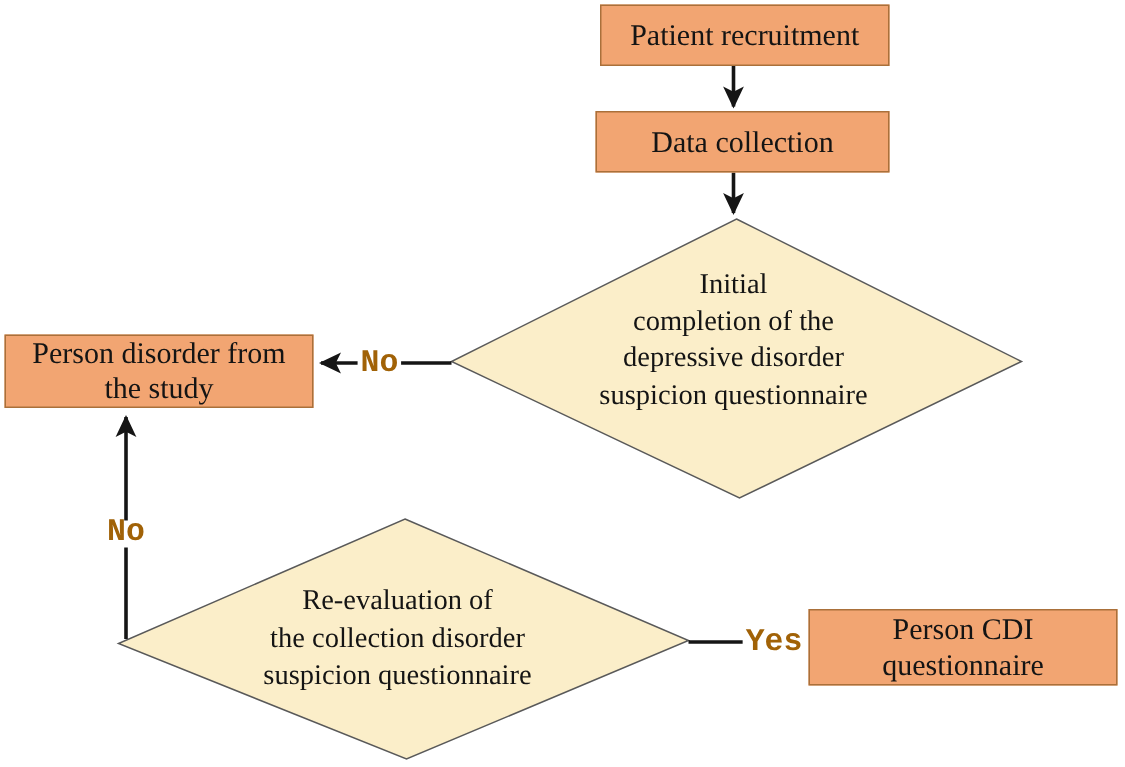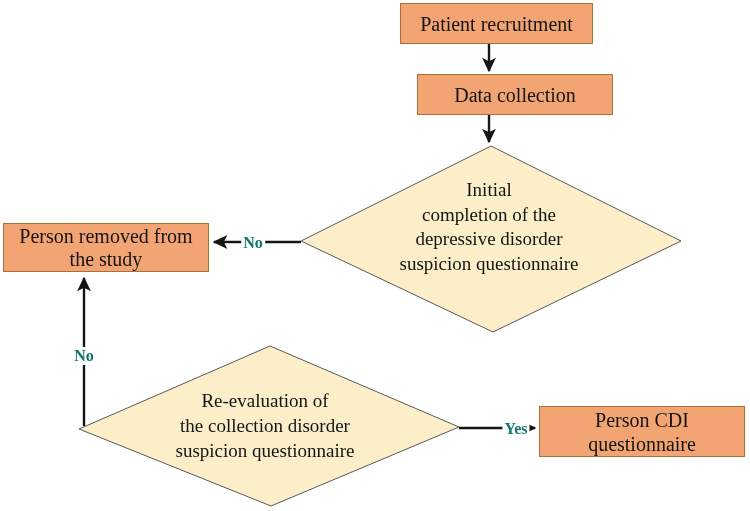--- a/index.html
+++ b/index.html
@@ -30,25 +30,25 @@
   }
   .dlabel {
     position: absolute;
     text-align: center;
     white-space: pre-line;
     font-size: 19px;
   }
   .edge-label {
     position: absolute;
     transform: translate(-50%, -50%);
-    font-family: Liberation Serif, serif;
+    font-family: Liberation Mono, monospace;
     font-weight: 700;
-    font-size: 16px;
+    font-size: 21px;
     line-height: 18px;
-    color: #0f766e;
+    color: #a16207;
     background: var(--background, #ffffff);
     padding: 0 2px;
   }
   .decision {
     fill: var(--decision-fill, #fbeec9);
     stroke: var(--decision-border, #595959);
     stroke-width: 1;
   }
   .edge {
     stroke: var(--arrow, #151515);
@@ -74,23 +74,23 @@
 
     <line class="edge" x1="489" y1="44" x2="489" y2="71" marker-end="url(#ah)"></line>
     <line class="edge" x1="489" y1="115" x2="489" y2="142" marker-end="url(#ah)"></line>
     <line class="edge" x1="301" y1="242" x2="214" y2="242" marker-end="url(#ah)"></line>
     <line class="edge" x1="84" y1="426" x2="84" y2="278" marker-end="url(#ah)"></line>
     <line class="edge" x1="459" y1="428" x2="535" y2="428" marker-end="url(#ah)"></line>
   </svg>
 
   <div class="node process" style="left:400px; top:3px; width:193px; height:41px;">Patient recruitment</div>
 
-  <div class="node process" style="left:417px; top:74px; width:196px; height:41px;">Data collection</div>
+  <div class="node process" style="left:397px; top:74px; width:196px; height:41px;">Data collection</div>
 
-  <div class="node process" style="left:3px; top:223px; width:206px; height:49px; line-height:23px;">Person removed from
+  <div class="node process" style="left:3px; top:223px; width:206px; height:49px; line-height:23px;">Person disorder from
 the study</div>
 
   <div class="node process" style="left:539px; top:406px; width:206px; height:51px; line-height:24px;">Person CDI
 questionnaire</div>
 
   <div class="dlabel" style="left:309px; top:178px; width:360px; line-height:24.5px;">Initial
 completion of the
 depressive disorder
 suspicion questionnaire</div>
 

